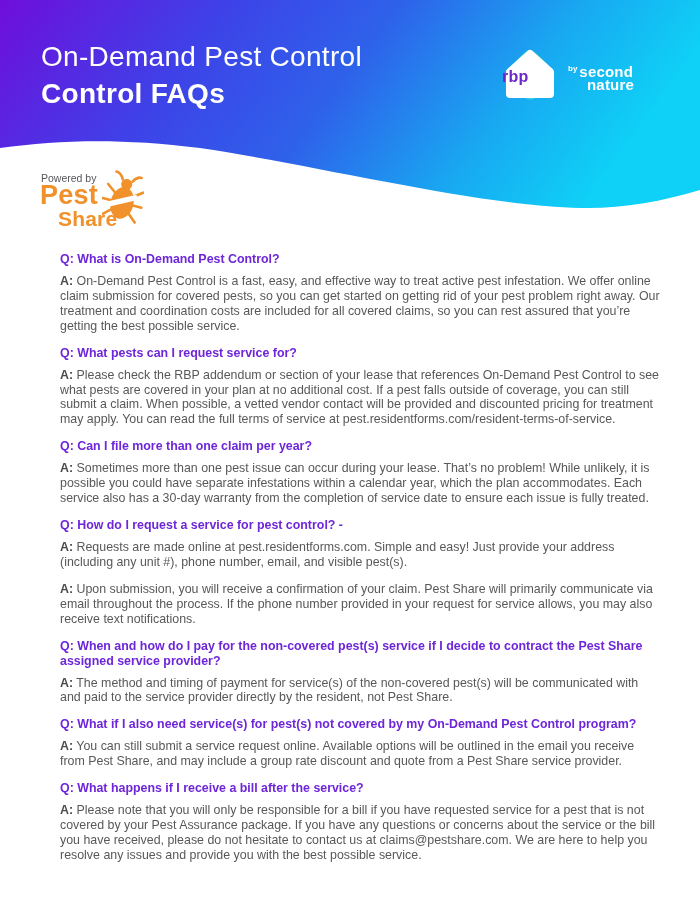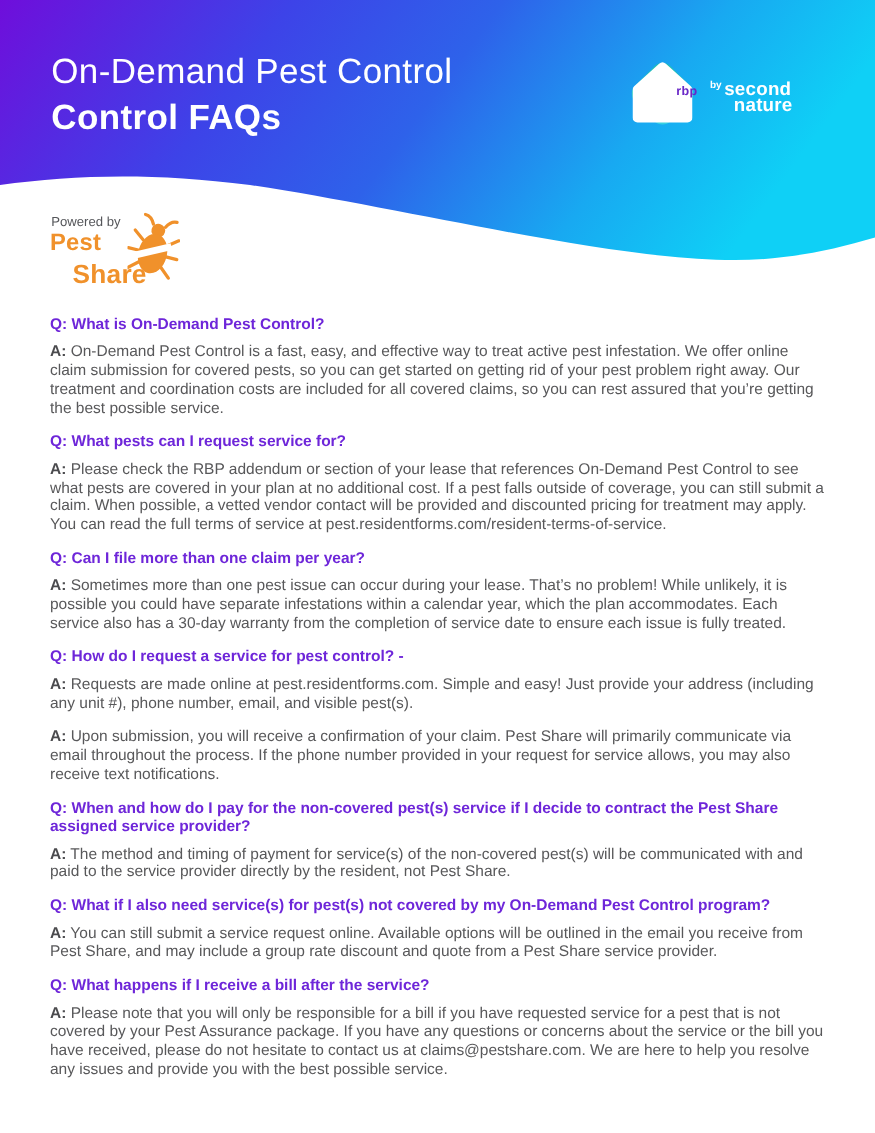--- a/index.html
+++ b/index.html
@@ -14,36 +14,36 @@
   .header{position:relative;width:700px;height:230px;}
   .header-wave{position:absolute;top:0;left:0;display:block;}
   .header-content{position:absolute;top:40px;left:41px;color:#ffffff;}
   .title-line1{font-size:28px;font-weight:400;letter-spacing:.3px;line-height:34px;margin:0;}
   .title-line2{font-size:28px;font-weight:700;letter-spacing:.3px;line-height:34px;margin:3px 0 0 0;}
   .brand{position:absolute;top:44px;left:502px;display:flex;align-items:center;}
   .rbp-mark{position:relative;width:56px;height:62px;flex:0 0 auto;}
   .rbp-diamond{position:absolute;left:8px;top:11px;width:40px;height:40px;border-radius:9px;
     transform:rotate(45deg);background:linear-gradient(135deg,#1fbfae 0%,#2cc7c9 55%,#3ad2e6 100%);}
   .rbp-house{position:absolute;left:4px;top:3px;}
-  .rbp-text{position:absolute;left:0;top:24px;width:56px;text-align:right;
-    color:#6a28c7;font-size:10px;font-weight:700;letter-spacing:.3px;}
+  .rbp-text{position:absolute;left:0;top:24px;width:56px;text-align:left;
+    color:#6a28c7;font-size:16px;font-weight:700;letter-spacing:.3px;}
   .brand-words{margin-left:10px;color:#ffffff;line-height:13px;padding-top:2px;}
   .brand-by{font-size:8px;font-weight:700;vertical-align:6px;margin-right:2px;}
   .brand-w1{font-size:15px;font-weight:700;letter-spacing:.2px;}
   .brand-w2{font-size:15px;font-weight:700;letter-spacing:.2px;margin-left:19px;display:block;}
   
   .main{padding:0 40px;margin-top:-58px;position:relative;}
   .powered-by{position:relative;width:150px;height:60px;}
   .pb-label{font-size:10.5px;color:#55565a;margin:0 0 1px 1px;}
-  .pb-pest{font-size:19px;font-weight:700;color:#f0912b;letter-spacing:.2px;line-height:20px;}
+  .pb-pest{font-size:27px;font-weight:700;color:#f0912b;letter-spacing:.2px;line-height:20px;}
   .pb-share{font-size:21px;font-weight:700;color:#f0912b;letter-spacing:.2px;line-height:20px;margin-left:18px;}
   .pb-tm{font-size:8px;font-weight:700;color:#f0912b;vertical-align:9px;}
   .pb-bug{position:absolute;left:62px;top:-2px;}
   
-  .faq-list{margin-top:20px;}
+  .faq-list{margin-top:20px;margin-left:20px;}
   .faq{margin:0 0 12px 0;}
   .q{font-size:12.4px;font-weight:700;color:#6e26d9;line-height:15px;margin:0 0 7px 0;}
   .a{font-size:12.4px;color:#58585a;line-height:14.9px;margin:0;}
   .a-prefix{font-weight:700;color:#4b4b4e;}
 </style>
 </head>
 <body>
 
 <div class="header">
   <svg class="header-wave" width="700" height="230" viewBox="0 0 700 230" preserveAspectRatio="none">

